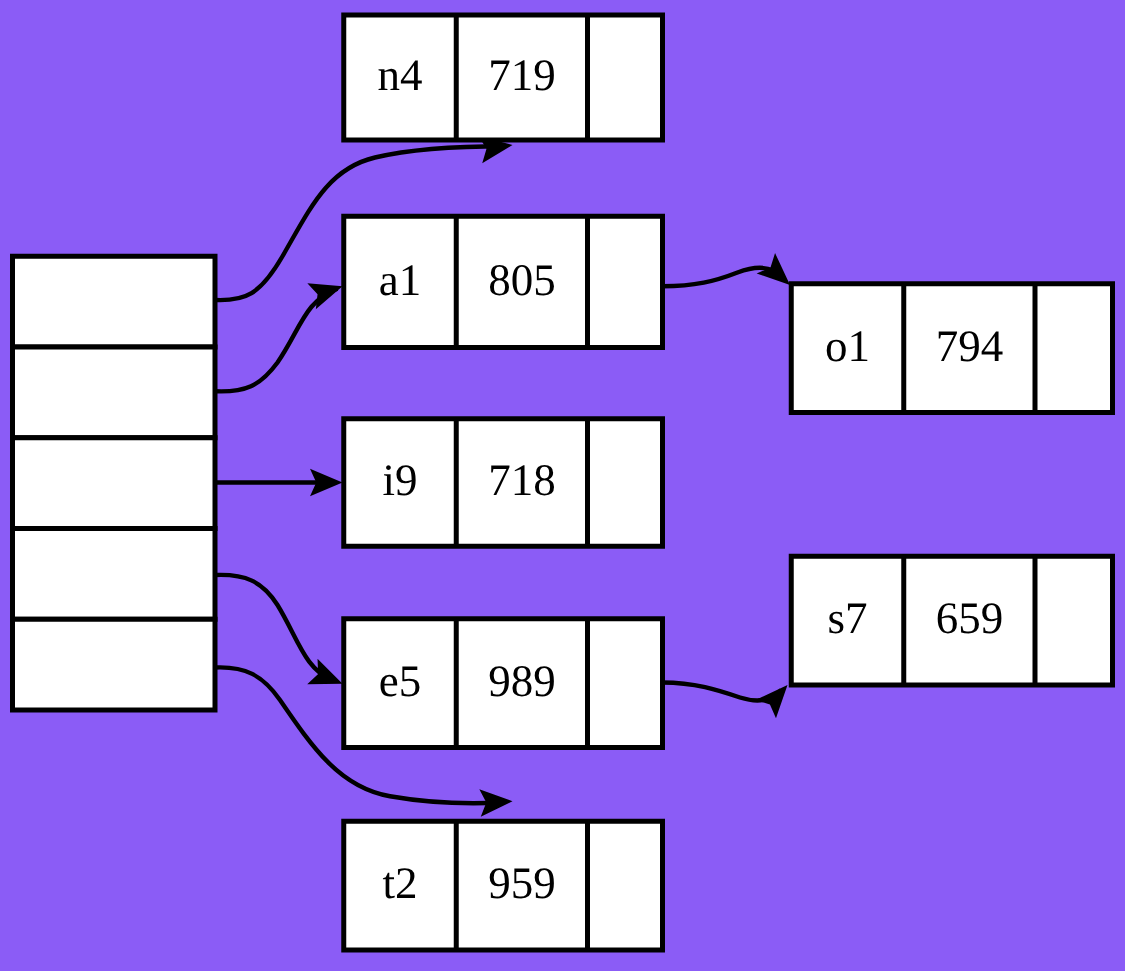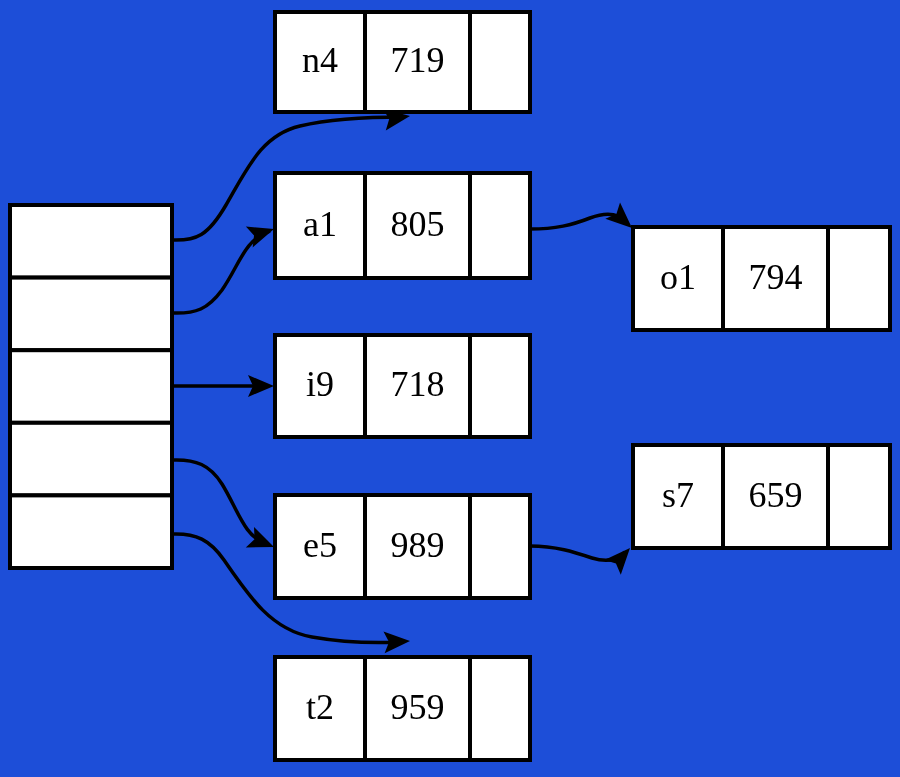--- a/index.html
+++ b/index.html
@@ -8,21 +8,21 @@
     padding: 0;
     background: #ffffff;
   }
   body {
     font-family: "Liberation Serif", "DejaVu Serif", serif;
   }
   #diagram-root {
     position: relative;
     width: 900px;
     height: 777px;
-    background: #1d4ed8;
+    background: #8b5cf6;
     overflow: hidden;
   }
   #diagram-svg {
     position: absolute;
     left: 0;
     top: 0;
     width: 900px;
     height: 777px;
     display: block;
   }

